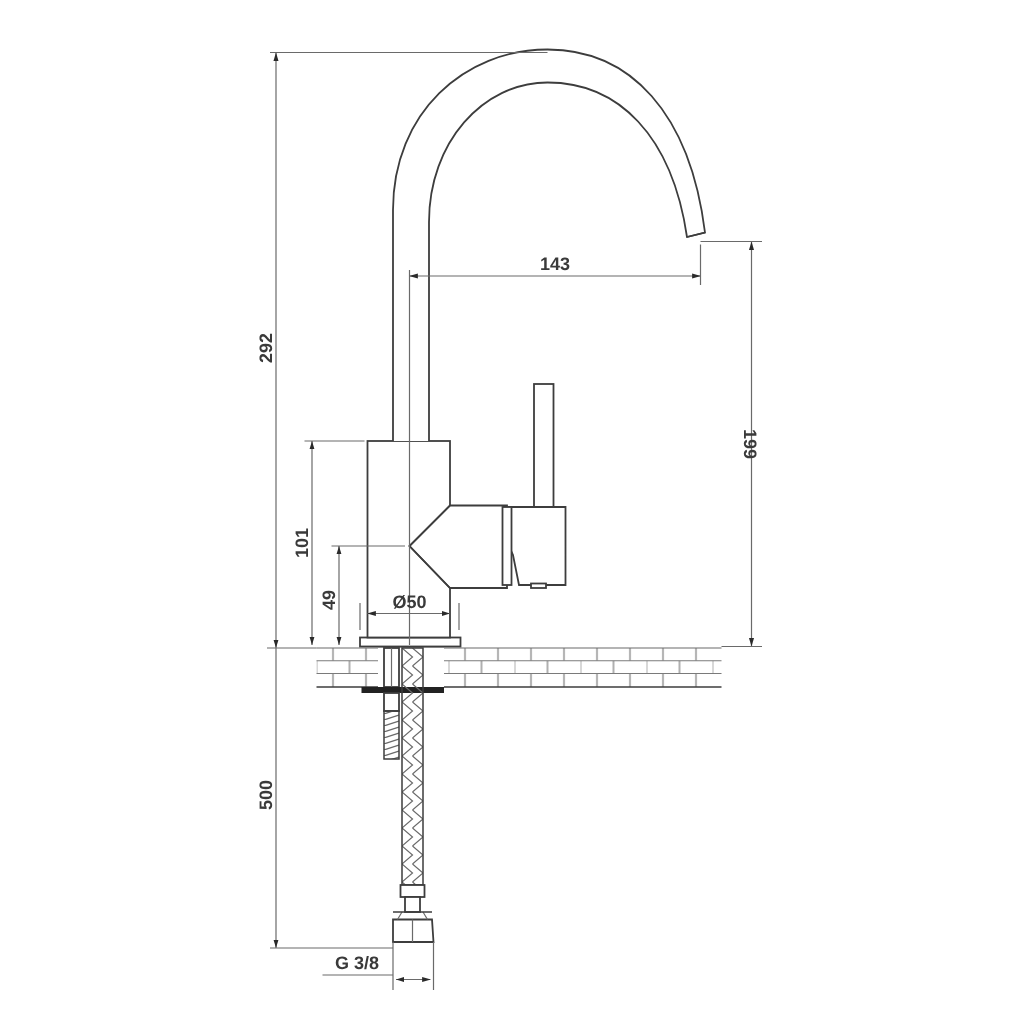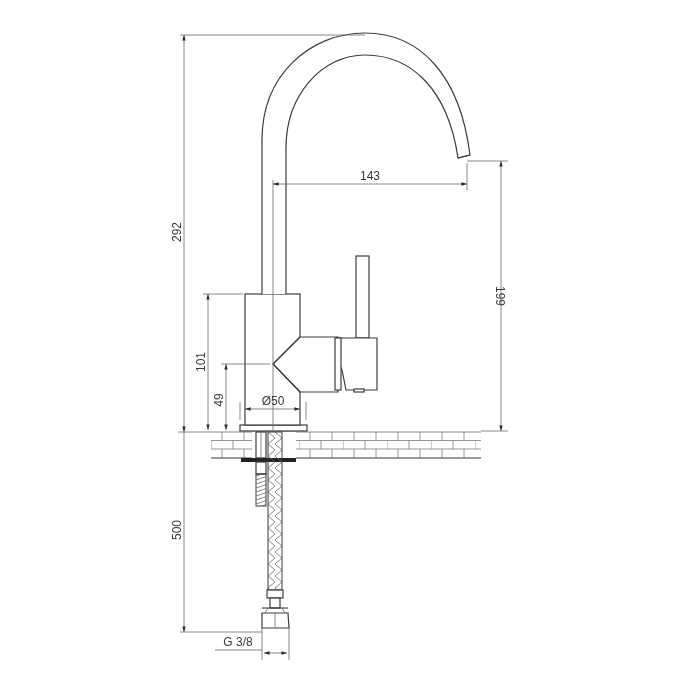--- a/index.html
+++ b/index.html
@@ -1,17 +1,17 @@
 <!DOCTYPE html>
 <html><head>
   <meta charset="utf-8">
   <style>
     html, body { margin: 0; padding: 0; background: #ffffff; }
     body { width: 685px; height: 685px; overflow: hidden; }
-    .canvas { position: relative; width: 685px; height: 685px; }
+    .canvas { position: relative; width: 685px; height: 685px; font-weight: bold; }
     svg { position: absolute; left: 0; top: 0; }
     .dim-text {
       font-family: "Liberation Sans", sans-serif;
       font-size: 12px;
       fill: #3a3a3a;
     }
     .ln { stroke: #3d3d3d; stroke-width: 1.1; fill: none; }
     .thin { stroke: #6a6a6a; stroke-width: 0.8; fill: none; }
     .obj { stroke: #3d3d3d; stroke-width: 1.2; fill: #ffffff; }
     .brick { stroke: #7a7a7a; stroke-width: 0.8; fill: none; }

